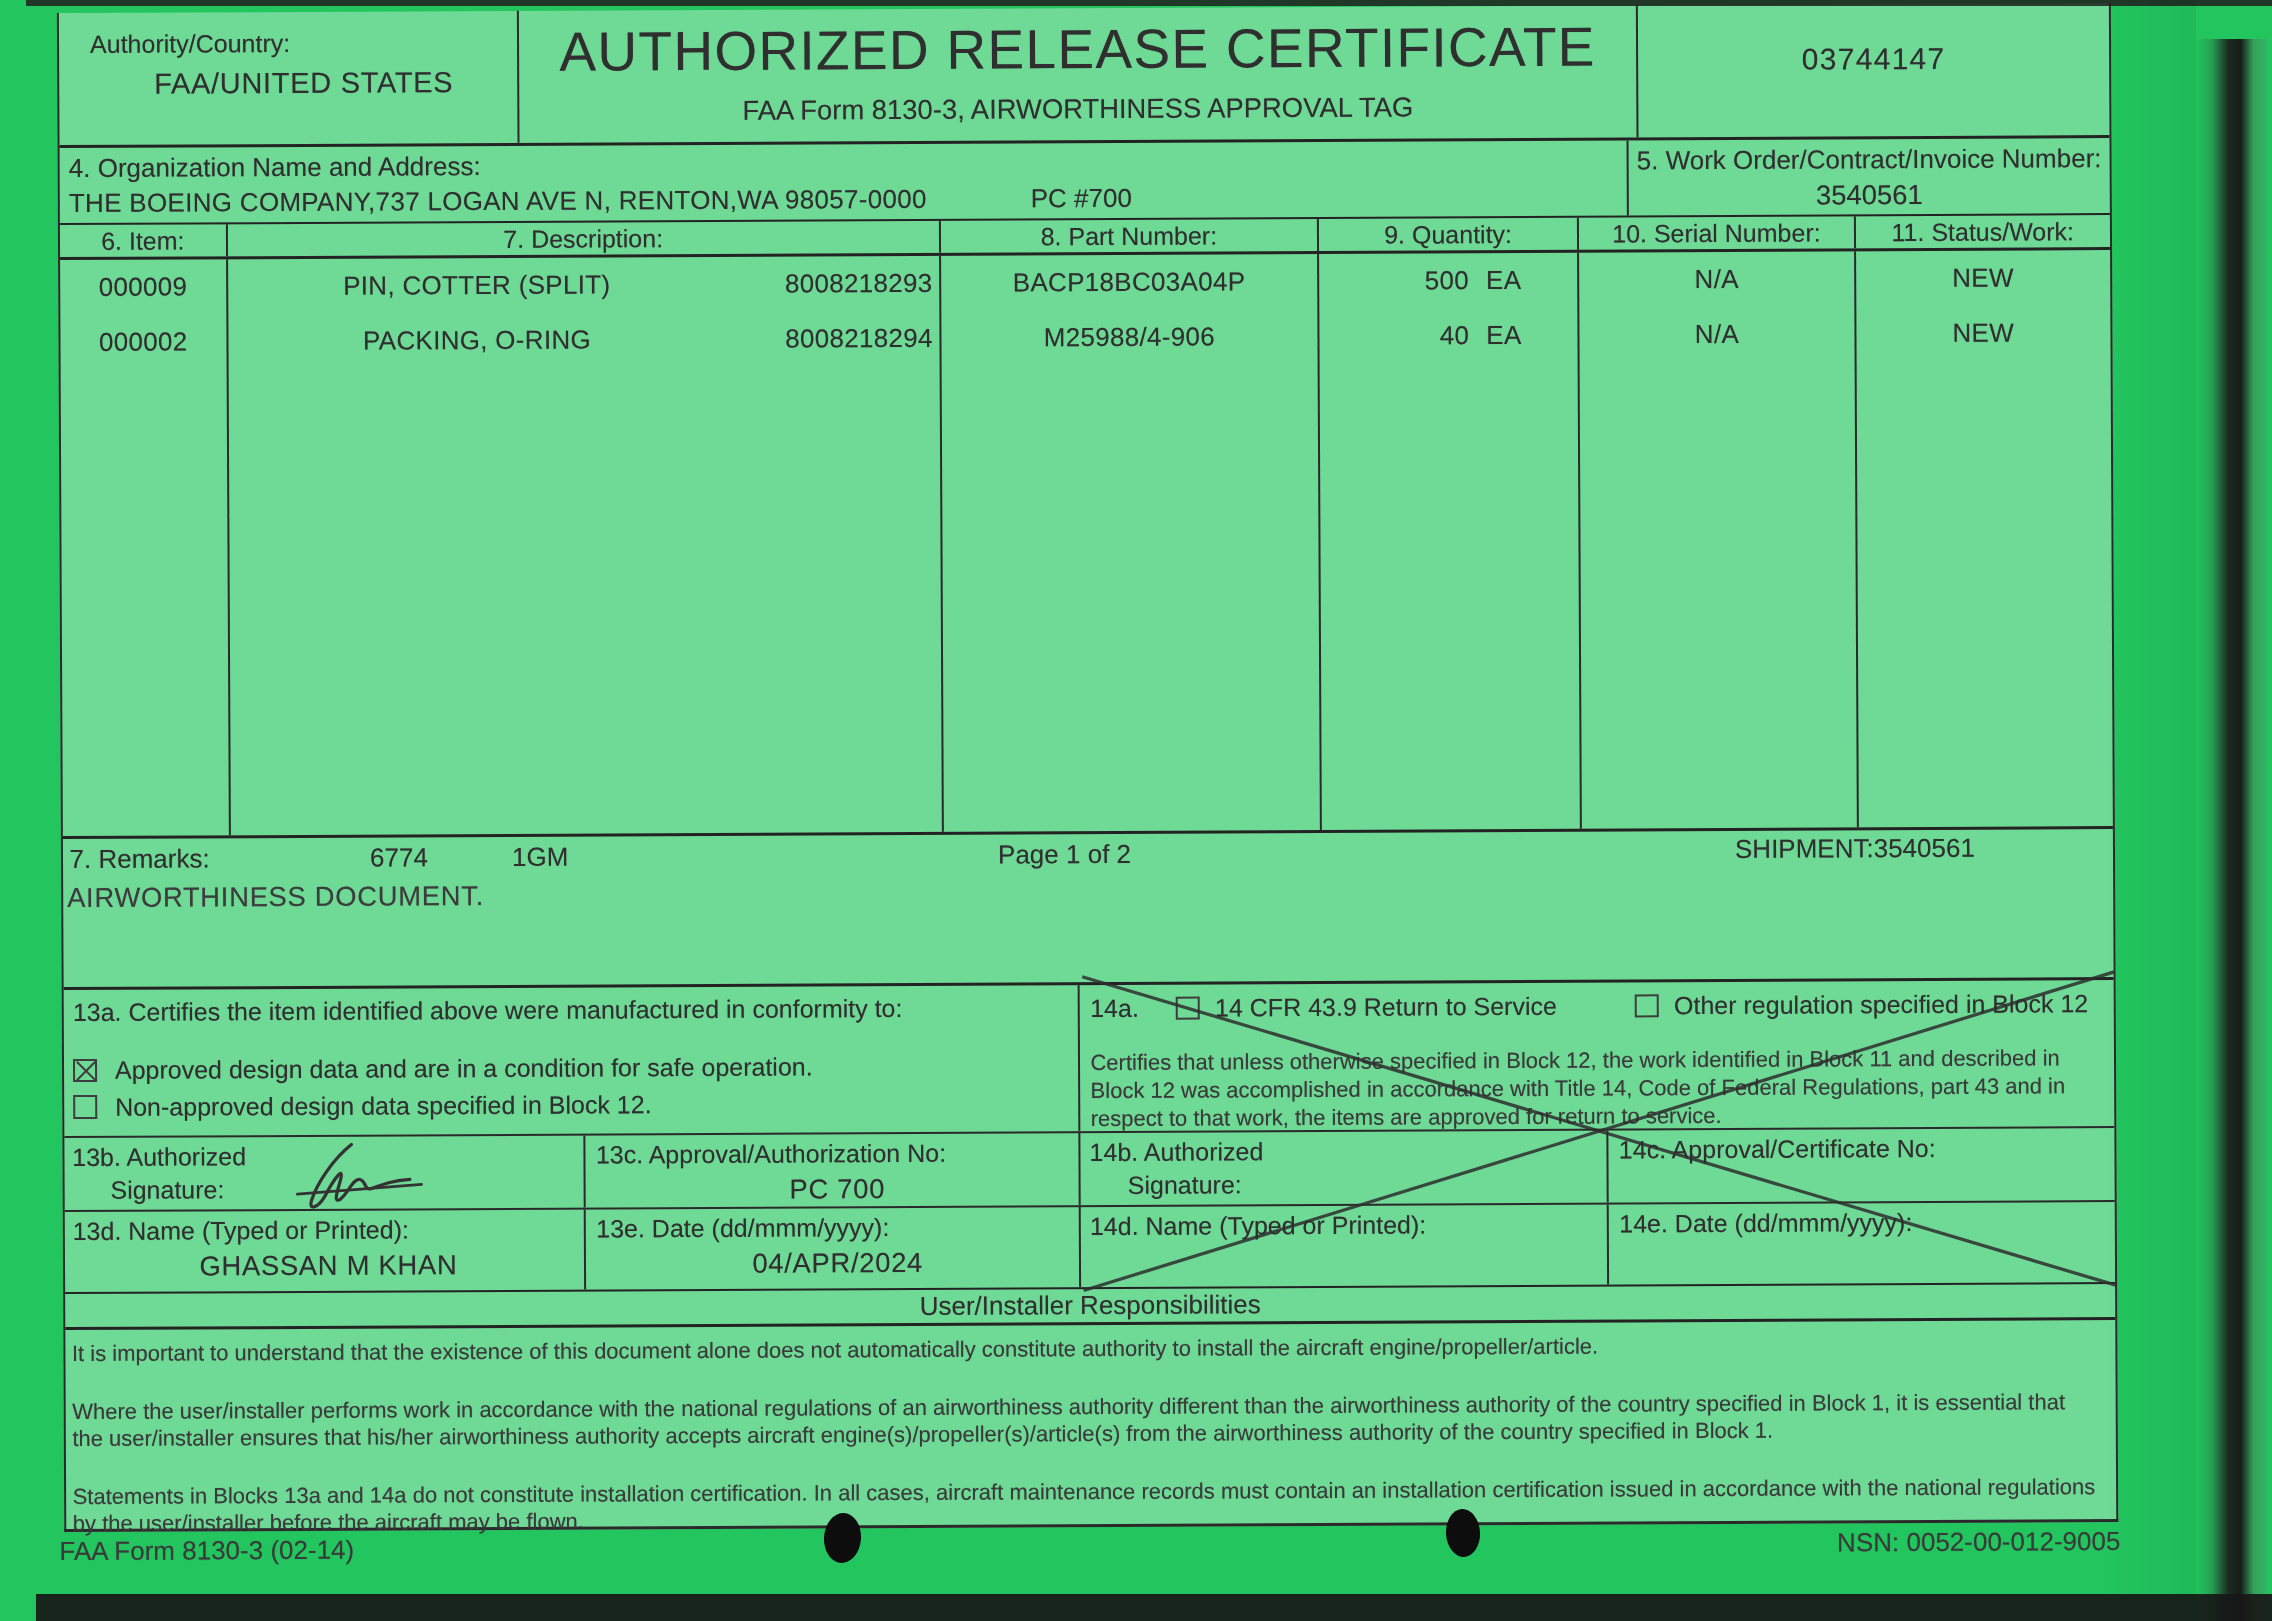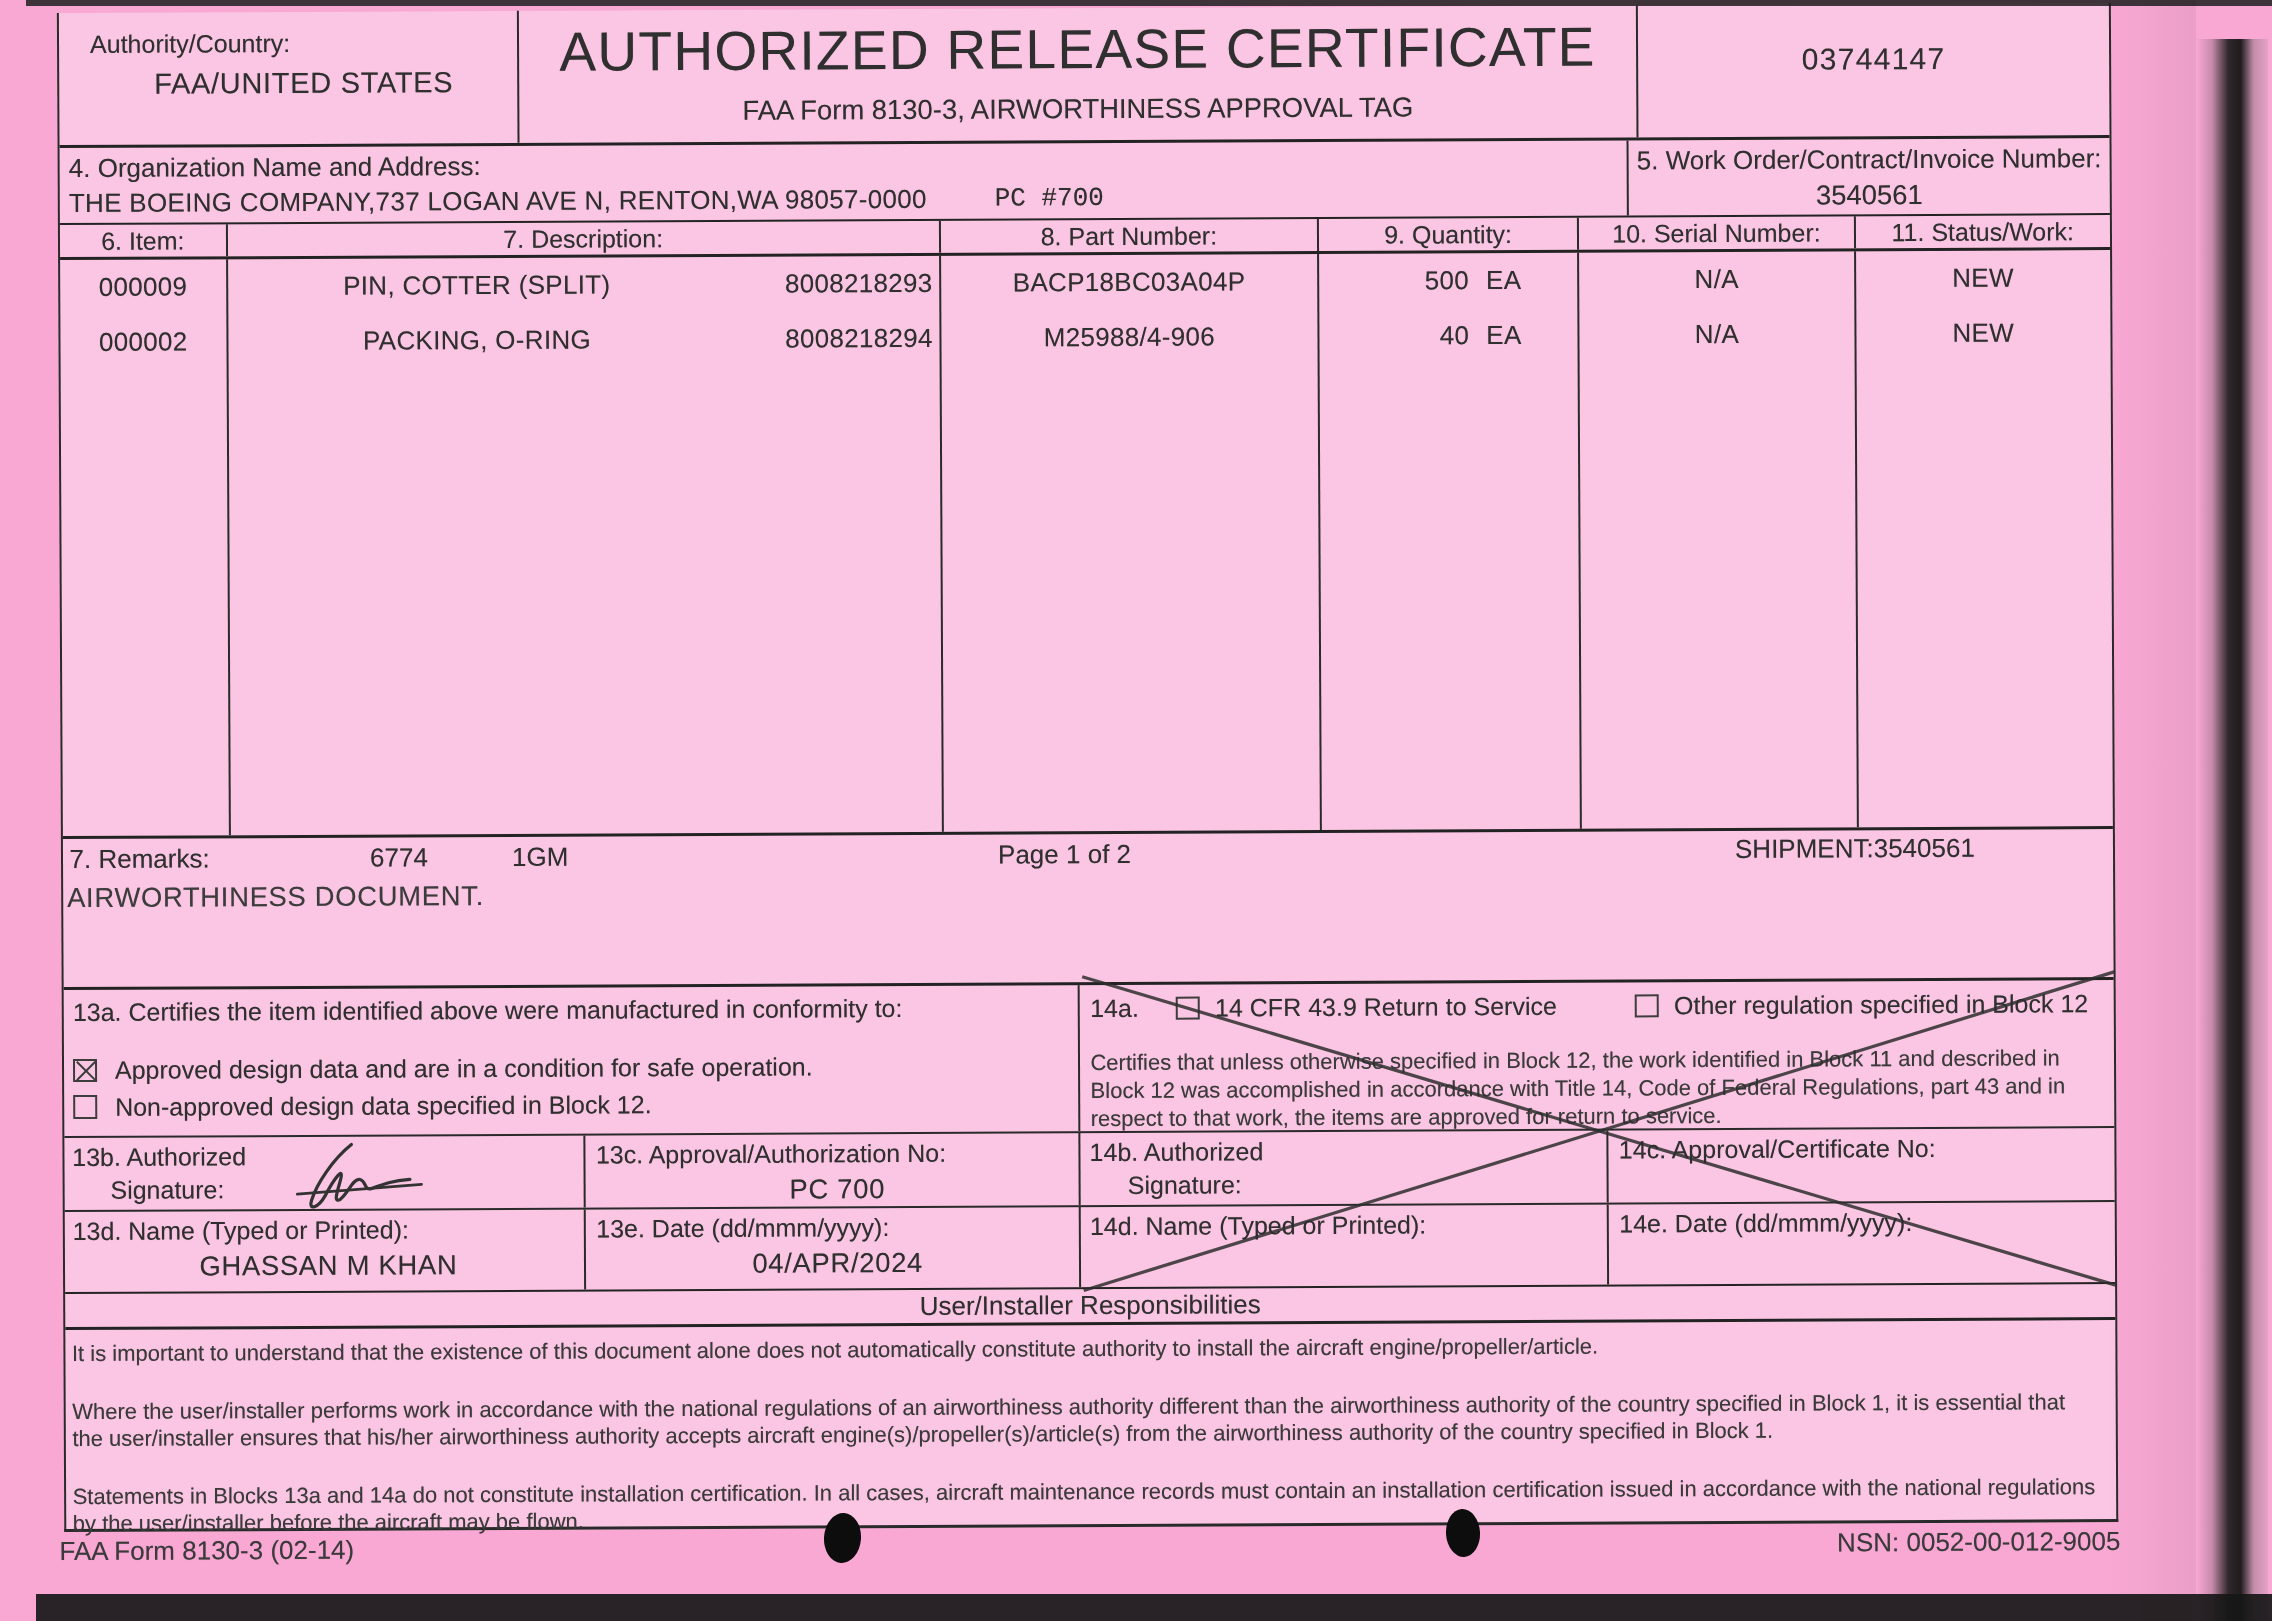--- a/index.html
+++ b/index.html
@@ -1,16 +1,16 @@
 <!DOCTYPE html>
 <html style="font-size:10.4px"><head>
 <meta charset="utf-8">
 <style>
   html,body{margin:0;padding:0;background:#e9e9e7;}
-  .page{position:relative;width:2273px;height:1621px;background:#f9a8d4;overflow:hidden;
+  .page{position:relative;width:2273px;height:1621px;background:#22c55e;overflow:hidden;
         font-family:"Liberation Sans","DejaVu Sans",sans-serif;color:#2f2f2f;}
   .page *{box-sizing:border-box;}
   .txt{text-shadow:0 0 0.7px rgba(45,45,45,.38);}
   
   .edge-top{position:absolute;left:26px;top:0;width:2246px;height:5.9px;background:#1f1f1f;opacity:.85;}
   .edge-right-smudge{position:absolute;top:39px;right:5.2px;width:72px;height:1582px;
         background:linear-gradient(90deg,rgba(60,60,60,0) 0%,rgba(50,50,50,.25) 22%,rgba(25,25,25,.9) 45%,rgba(20,20,20,.95) 62%,rgba(90,90,90,.35) 80%,rgba(120,120,120,.15) 100%);}
   .edge-right-shade{position:absolute;top:0;right:77px;width:91px;height:1621px;
         background:linear-gradient(90deg,rgba(0,0,0,0),rgba(0,0,0,.06));}
   .edge-bottom{position:absolute;left:36px;bottom:0;width:2237px;height:27.4px;background:#171717;opacity:.92;}
@@ -33,21 +33,21 @@
   .auth-value{font-size:29px;text-align:center;margin-top:9.1px;letter-spacing:0.7px;}
   .titlecell{flex:1;text-align:center;padding-top:9.1px;}
   .main-title{font-size:55px;letter-spacing:1.3px;}
   .sub-title{font-size:27.4px;margin-top:11.7px;}
   .tracking{width:471px;text-align:center;padding-top:38px;font-size:30px;letter-spacing:1.3px;}
   
   .r2{height:78px;border-top:3.9px solid #232323;}
   .org{flex:1;padding:5.2px 0 0 9.1px;font-size:26px;}
   .org-line2{margin-top:3.9px;display:flex;}
   .org-value{letter-spacing:0.3px;}
-  .org-pc{margin-left:68px;font-family:Liberation Mono, monospace;}
+  .org-pc{margin-left:104px;}
   .workorder{width:481px;text-align:center;padding-top:5.2px;font-size:26px;}
   .workorder .wo-val{margin-top:3.9px;font-size:27.4px;}
   
   .thead{height:37px;border-top:2.6px solid #232323;border-bottom:3.3px solid #232323;display:flex;font-size:25px;}
   .th{display:flex;align-items:center;justify-content:center;height:100%;}
   .tbody{height:576px;display:flex;}
   .tcol{height:100%;}
   .tcell{height:55px;display:flex;align-items:center;justify-content:center;font-size:26px;letter-spacing:0.3px;}
   .tcell.desc{justify-content:flex-start;}
   .desc-name{flex:0 0 70%;text-align:center;}

